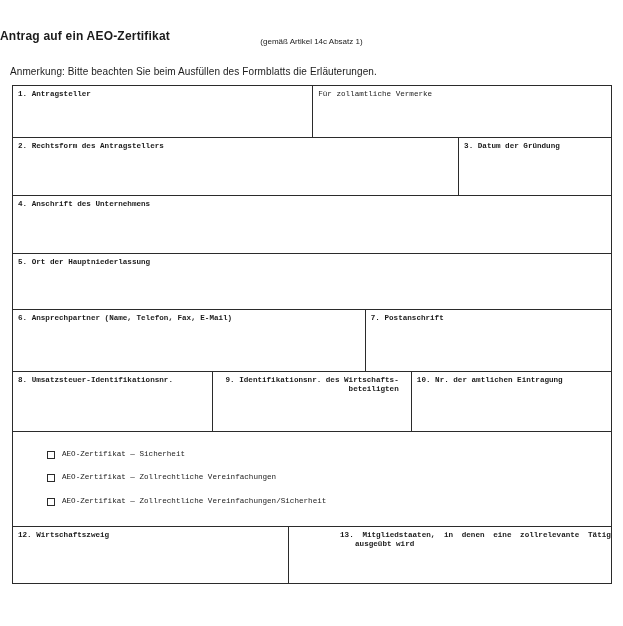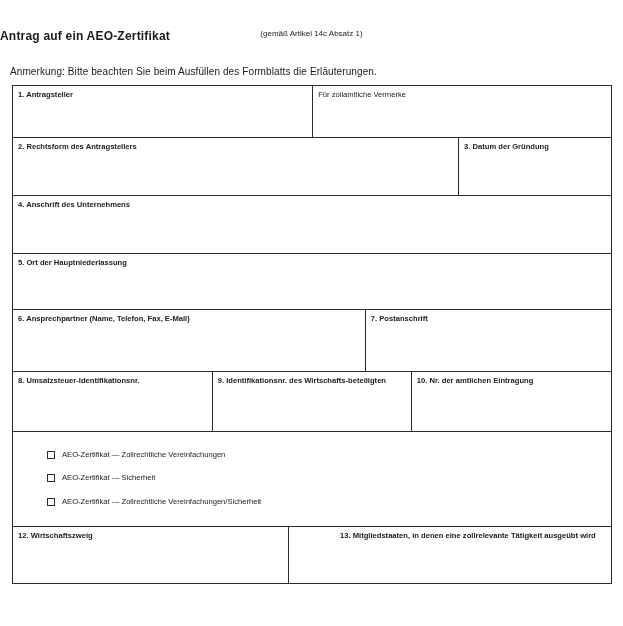--- a/index.html
+++ b/index.html
@@ -20,41 +20,42 @@
     top: 29px;
     left: 0;
     width: 100%;
     text-align: left;
     font-size: 12px;
     font-weight: bold;
     letter-spacing: 0.2px;
   }
   .doc-subtitle {
     position: absolute;
-    top: 29px;
+    top: 37px;
     left: 0;
     width: 100%;
     text-align: center;
     font-size: 8px;
   }
   .doc-note {
     position: absolute;
     top: 66px;
     left: 10px;
     font-size: 10px;
     letter-spacing: 0.1px;
   }
   .form-table {
     position: absolute;
     left: 12px;
     top: 85px;
     width: 598px;
     border: 1.5px solid #2b2b2b;
     box-sizing: content-box;
     background: #ffffff;
+    font-family: Liberation Mono, monospace;
   }
   .row {
     display: flex;
     border-bottom: 1px solid #2b2b2b;
     box-sizing: border-box;
   }
   .row:last-child { border-bottom: none; gap: 46px; }
   .cell {
     box-sizing: border-box;
     padding: 4px 5px;
@@ -64,20 +65,21 @@
     overflow: hidden;
     line-height: 1.25;
   }
   .cell:last-child { border-right: none; }
   .cell.regular { font-weight: normal; }
   .lbl { display: block; }
   .hang-9 {
     padding-left: 11px;
     text-indent: -11px;
     max-width: 170px;
+    text-align: right;
   }
   .hang-13 {
     padding-left: 15px;
     text-indent: -15px;
     width: 274px;
     text-align: justify;
   }
   .options { margin-left: 29px; }
   .option {
     margin-top: 14px;
@@ -154,25 +156,25 @@
     <div class="cell" style="width:33.3%">
       <span class="lbl">10. Nr. der amtlichen Eintragung</span>
     </div>
   </div>
 
   <div class="row" style="height:95px">
     <div class="cell" style="width:100%">
       <div class="options">
         <div class="option">
           <span class="checkbox"></span>
-          <span class="option-label">AEO-Zertifikat — Zollrechtliche Vereinfachungen</span>
+          <span class="option-label">AEO-Zertifikat — Sicherheit</span>
         </div>
         <div class="option">
           <span class="checkbox"></span>
-          <span class="option-label">AEO-Zertifikat — Sicherheit</span>
+          <span class="option-label">AEO-Zertifikat — Zollrechtliche Vereinfachungen</span>
         </div>
         <div class="option">
           <span class="checkbox"></span>
           <span class="option-label">AEO-Zertifikat — Zollrechtliche Vereinfachungen/Sicherheit</span>
         </div>
       </div>
     </div>
   </div>
 
   <div class="row" style="height:56px">

